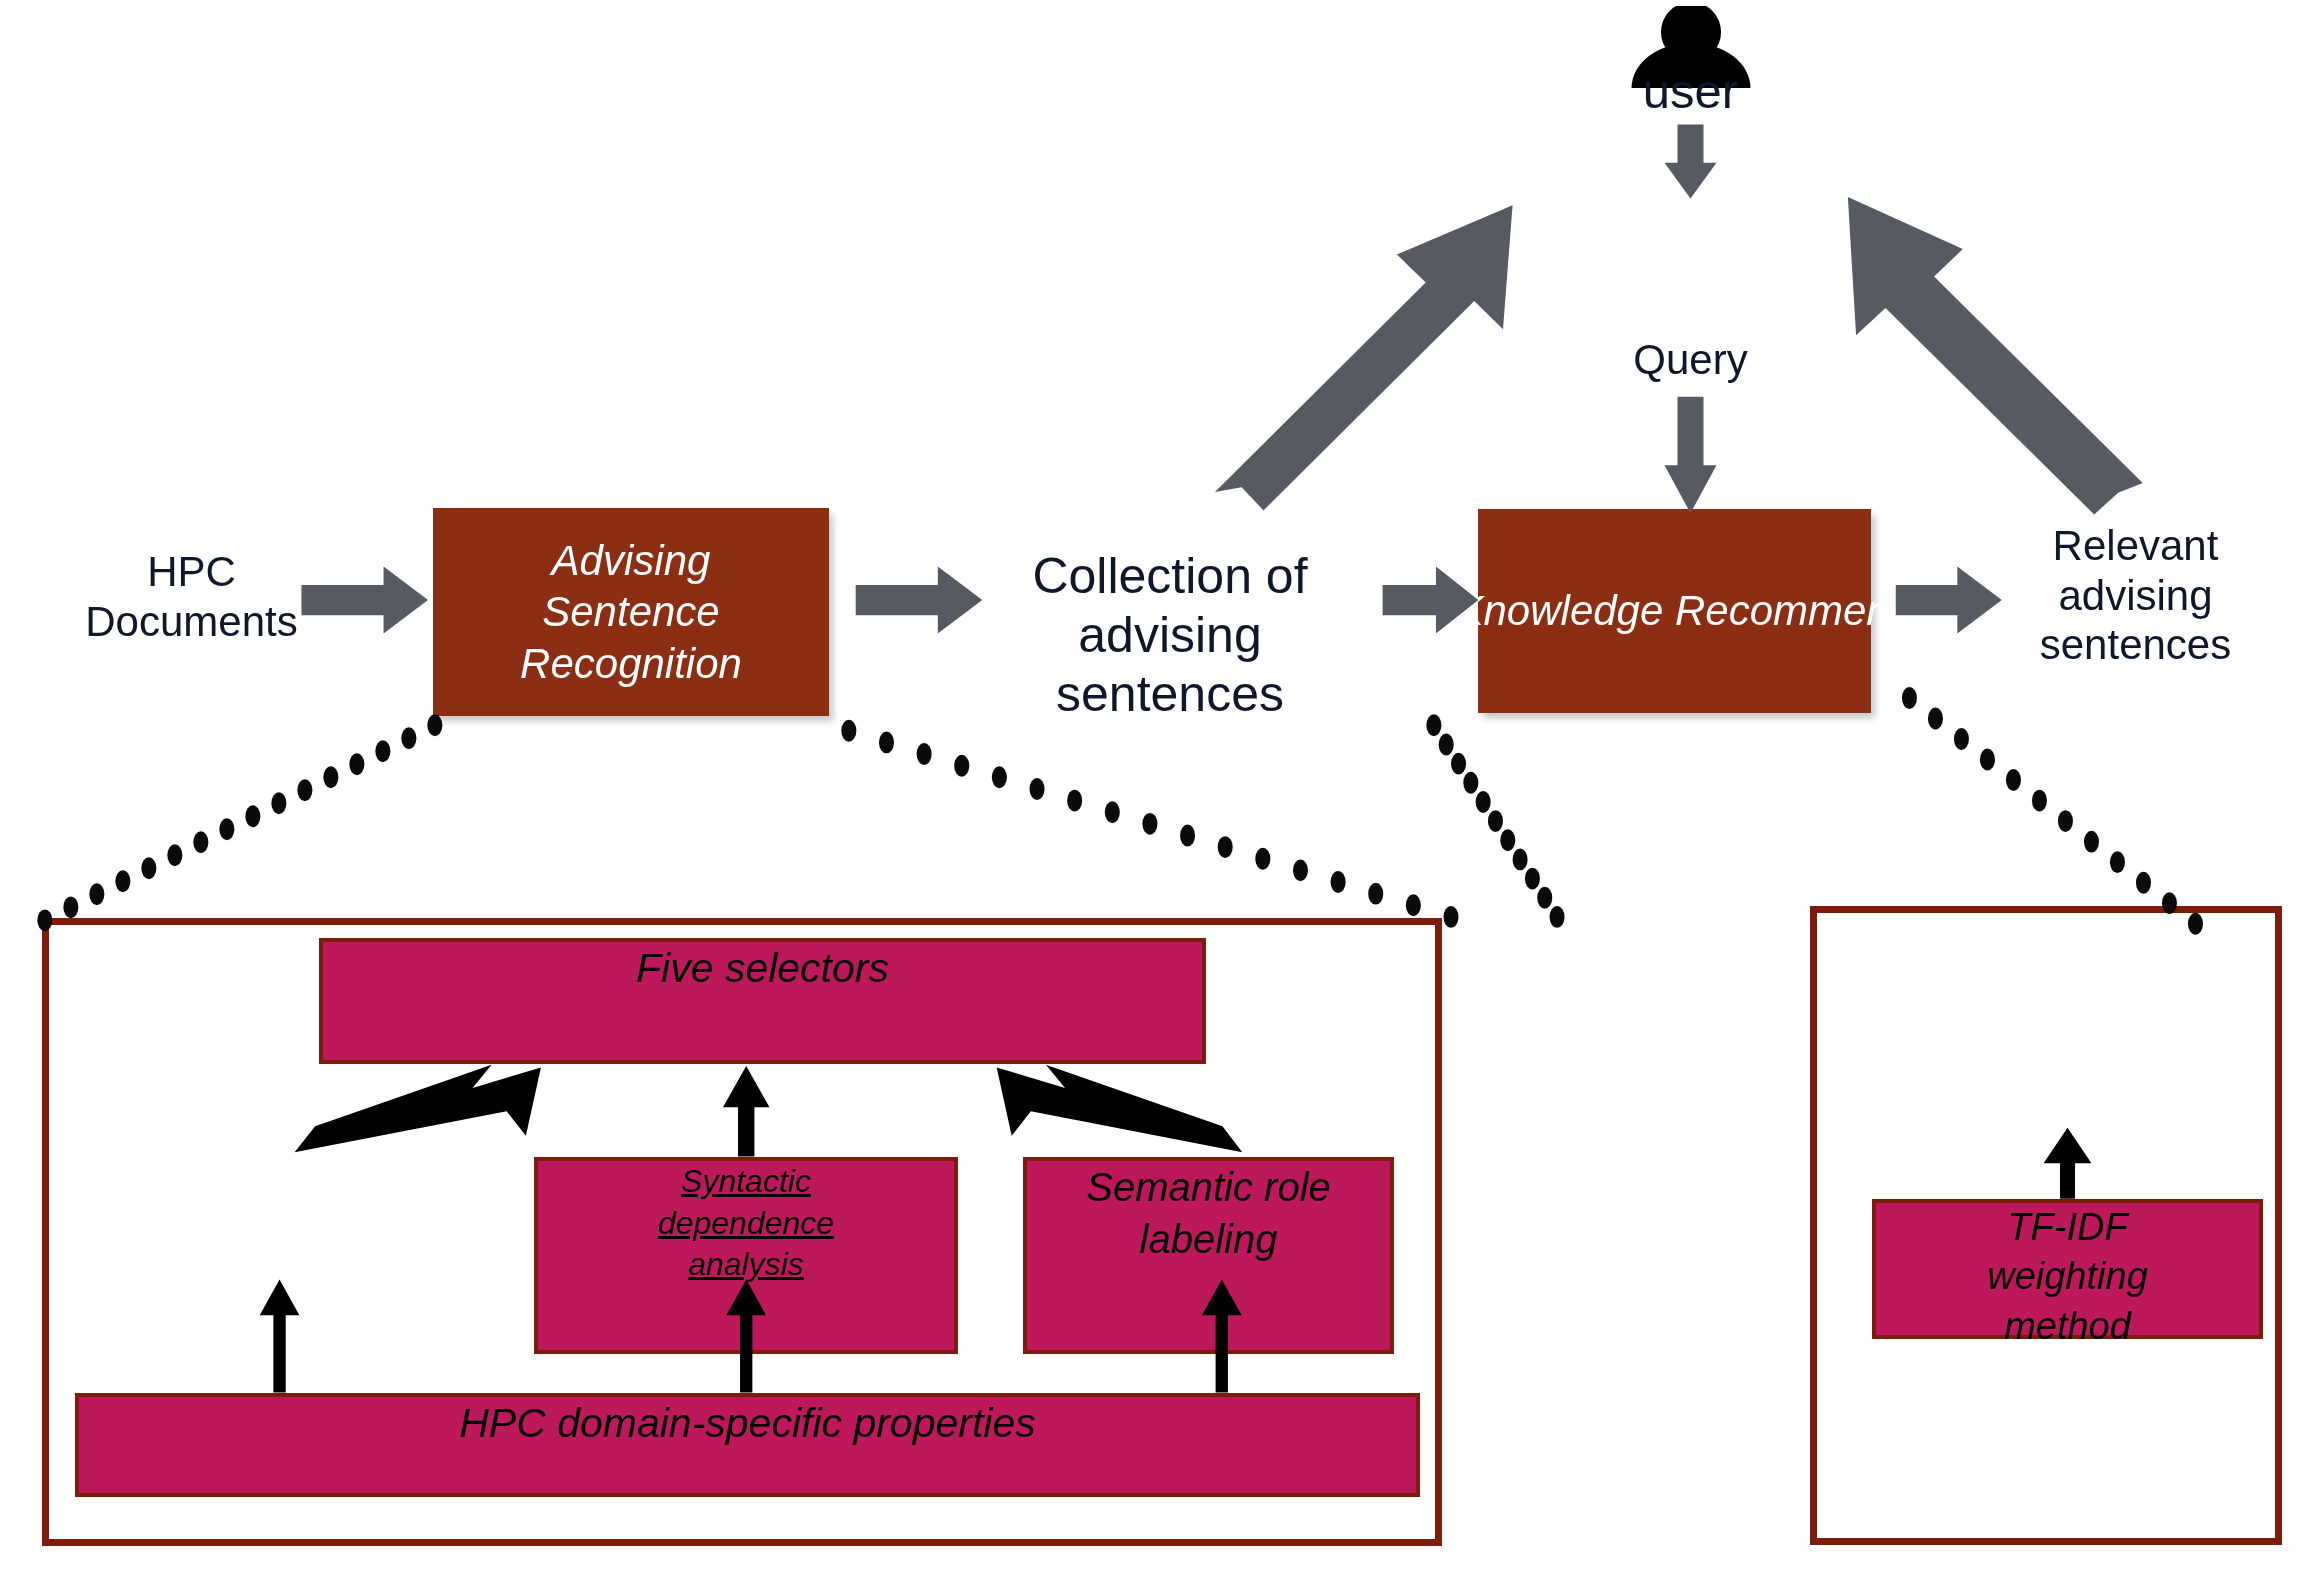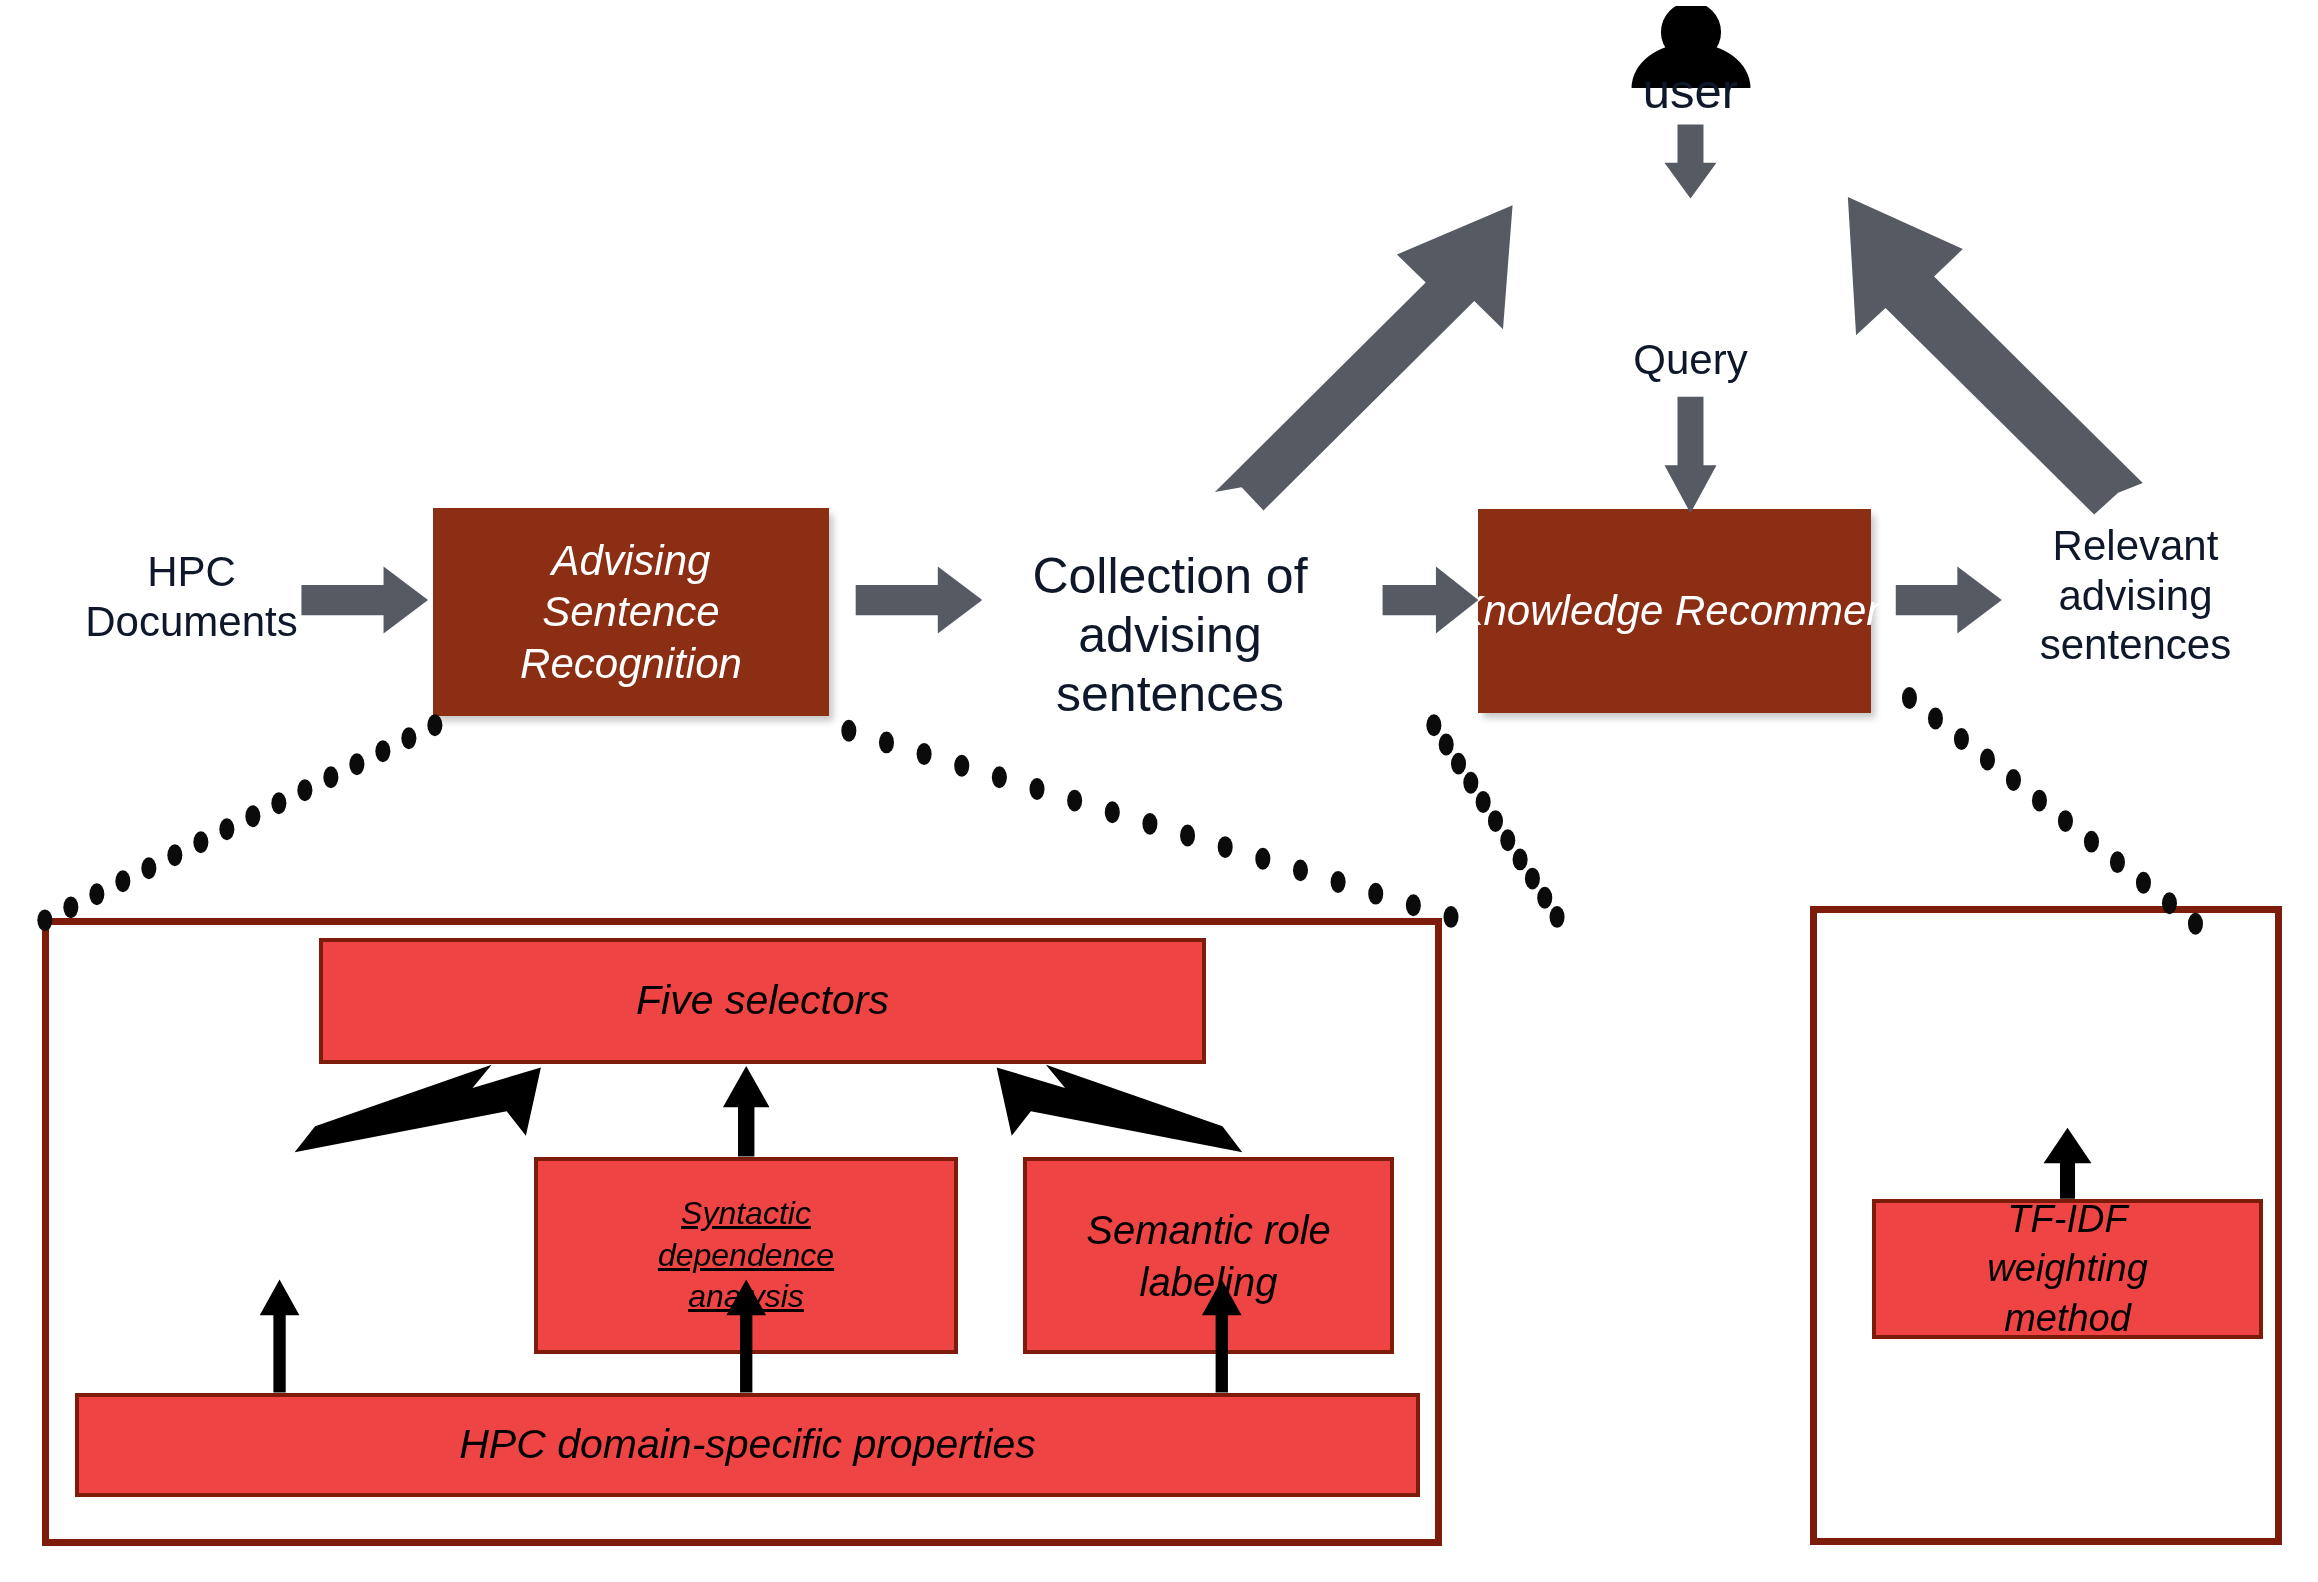--- a/index.html
+++ b/index.html
@@ -56,24 +56,24 @@
   
   .panel {
     position: absolute;
     border: 7.5px solid #7E1C0C;
     background: #ffffff;
     box-sizing: border-box;
   }
   .obox {
     position: absolute;
     border: 4.1px solid #7E1C0C;
-    background: #ef4444;
+    background: #be185d;
     box-sizing: border-box;
     display: flex;
-    align-items: center;
+    align-items: flex-start;
     justify-content: center;
   }
   .obox-label {
     color: #000000;
     font-style: italic;
     text-align: center;
     line-height: 1.30;
     white-space: pre-line;
     font-family: "Liberation Sans", sans-serif;
     font-weight: 400;

